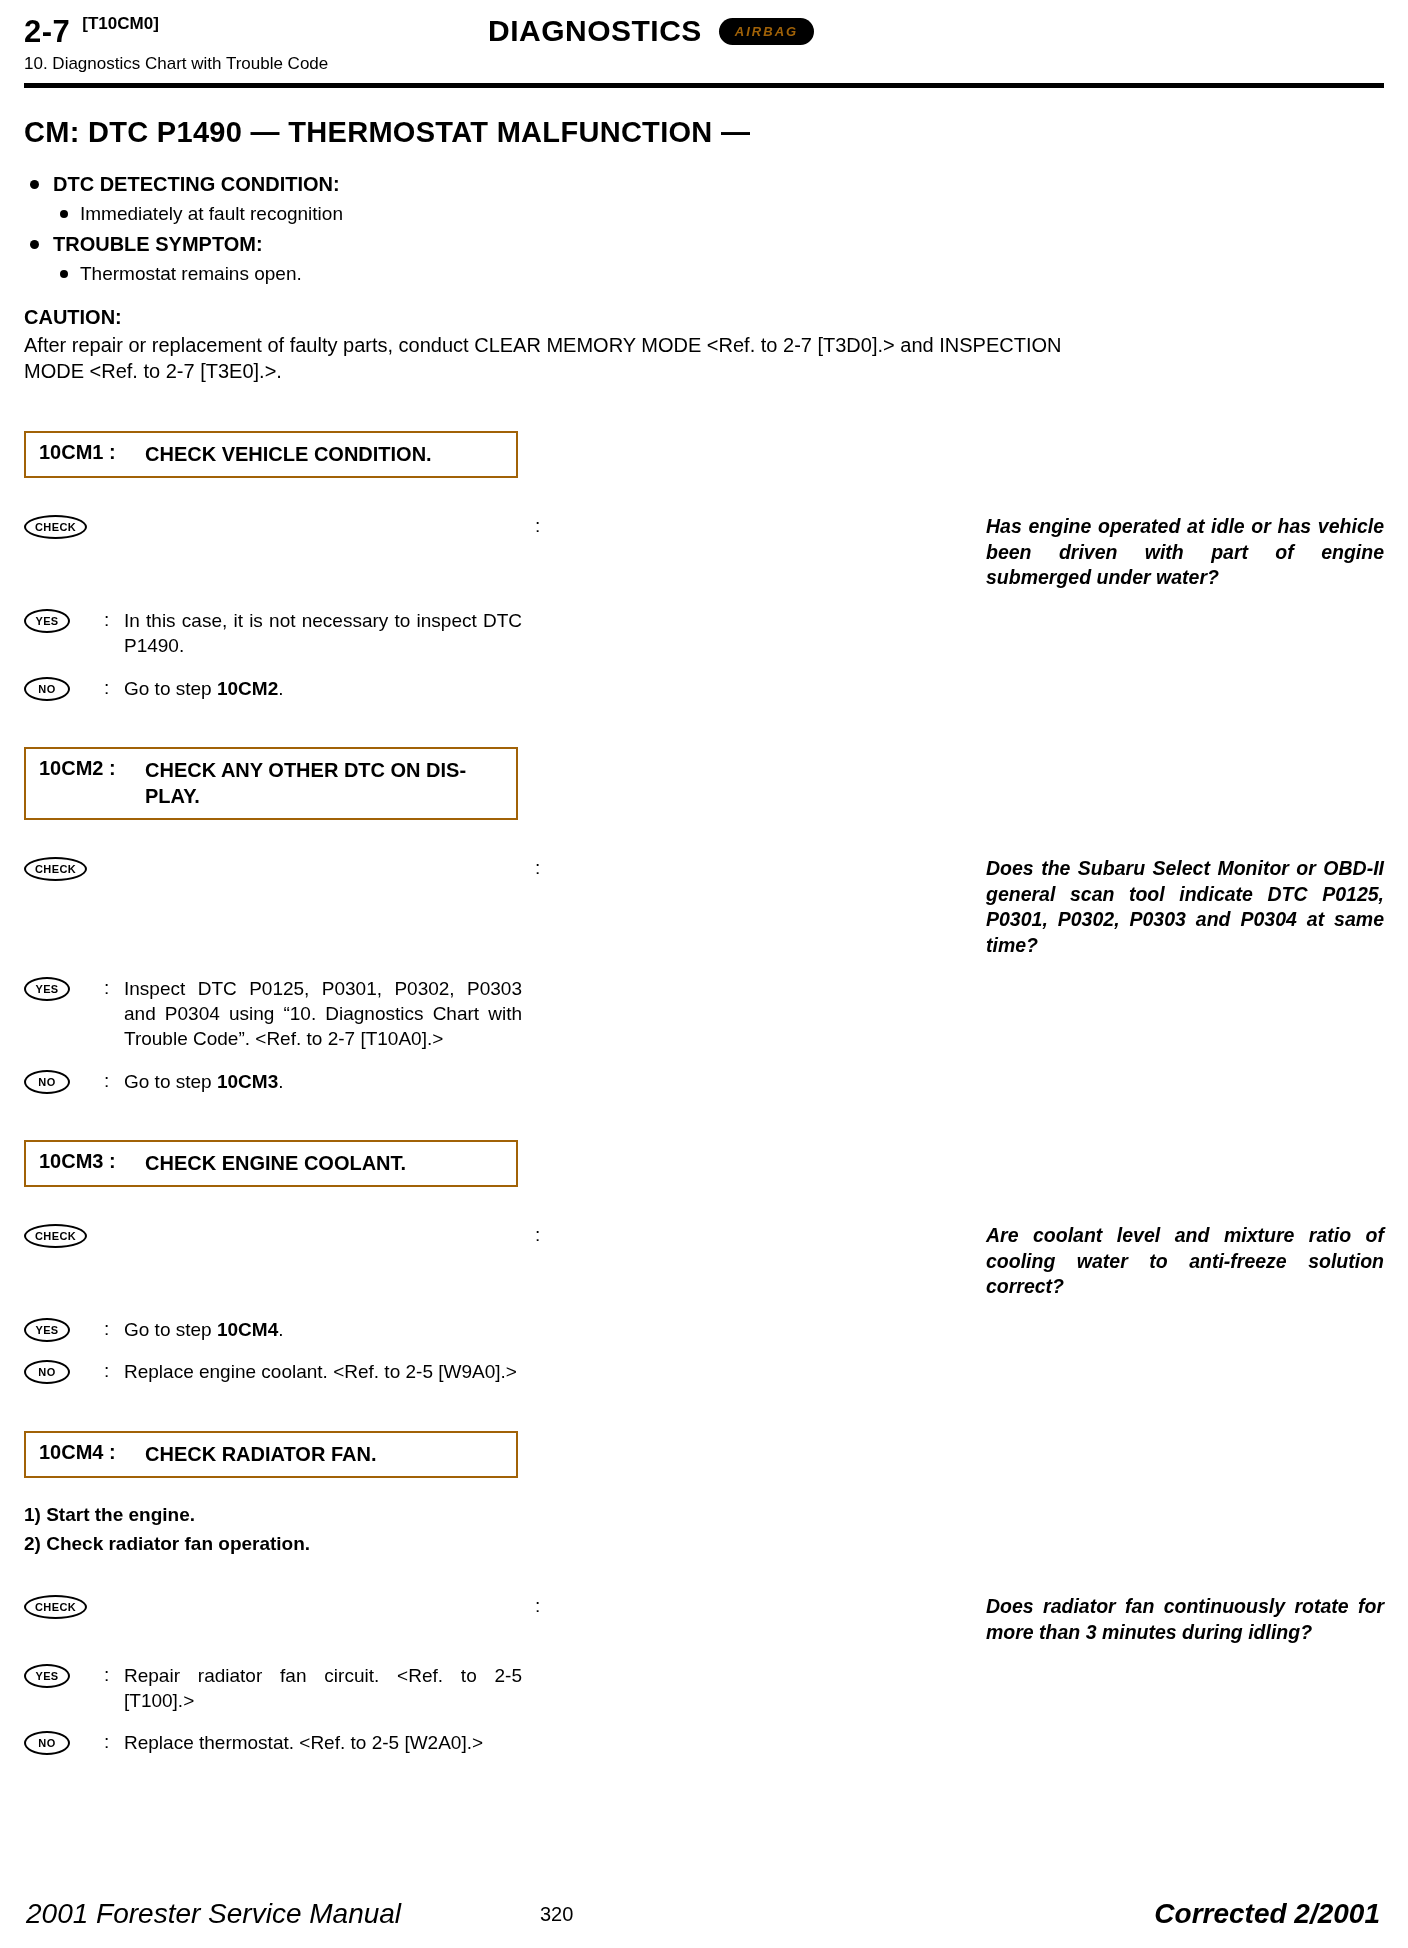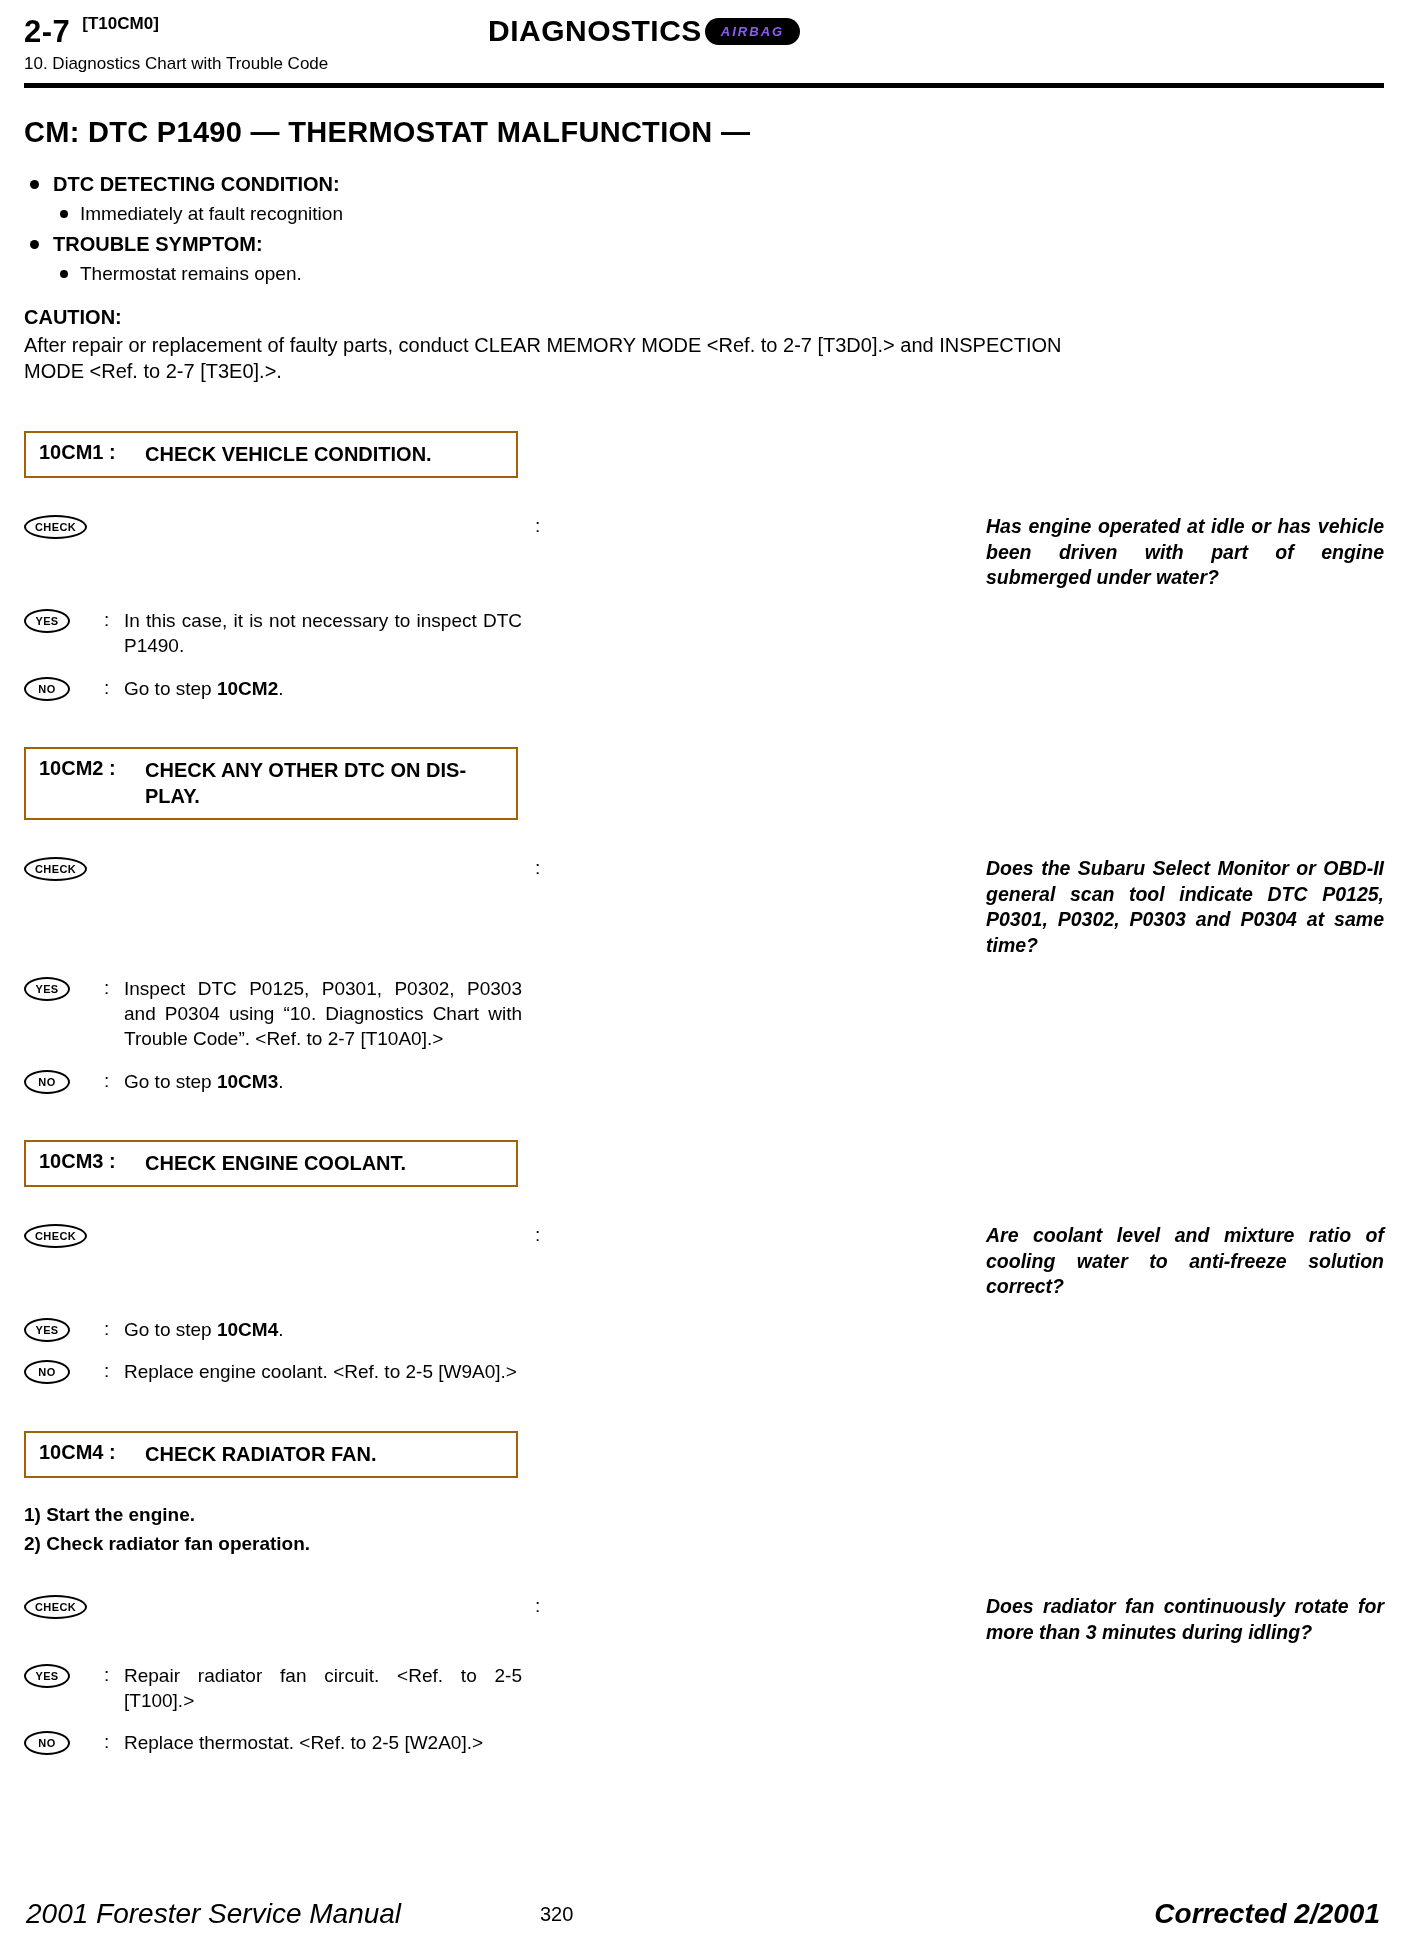--- a/index.html
+++ b/index.html
@@ -16,25 +16,25 @@
     background: #fff;
     padding: 14px 24px 0 24px;
     overflow: hidden;
   }
 
   
   .hdr-row { position: relative; height: 44px; }
   .hdr-left { display: flex; align-items: flex-start; gap: 12px; }
   .hdr-section { font-size: 31px; font-weight: bold; letter-spacing: 0.5px; }
   .hdr-code { font-size: 17px; font-weight: bold; }
-  .hdr-center { position: absolute; left: 464px; top: 0; display: flex; align-items: center; gap: 3px; }
+  .hdr-center { position: absolute; left: 464px; top: 0; display: flex; align-items: center; gap: 17px; }
   .hdr-title { font-size: 30px; font-weight: bold; letter-spacing: 0.5px; }
   .airbag-badge {
     display: inline-flex; align-items: center; justify-content: center;
-    background: #000; color: #8b5cf6;
+    background: #000; color: #a16207;
     font-size: 13px; font-weight: bold; font-style: italic;
     letter-spacing: 2px; border-radius: 16px; padding: 6px 16px;
   }
   .hdr-subtitle { font-size: 17px; margin-top: -4px; }
   .hdr-rule { height: 5px; background: #000; margin-top: 9px; }
 
   
   .doc-title { font-size: 29px; font-weight: bold; margin-top: 28px; letter-spacing: 0.3px; }
   .cond-block { margin-top: 20px; }
   .row { display: flex; align-items: center; }

